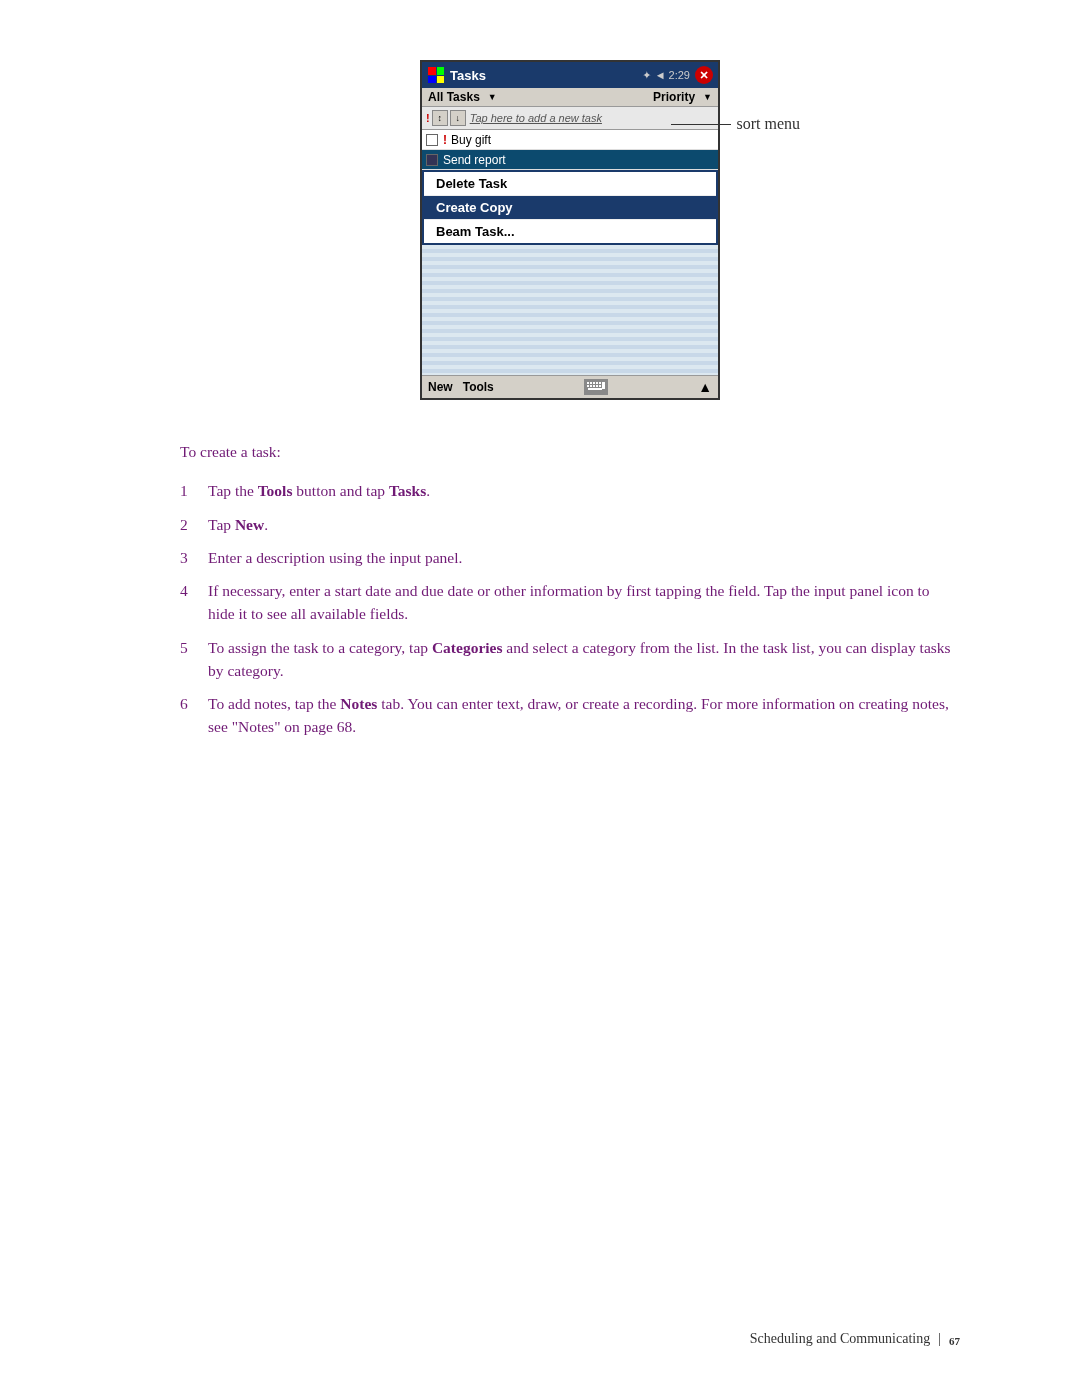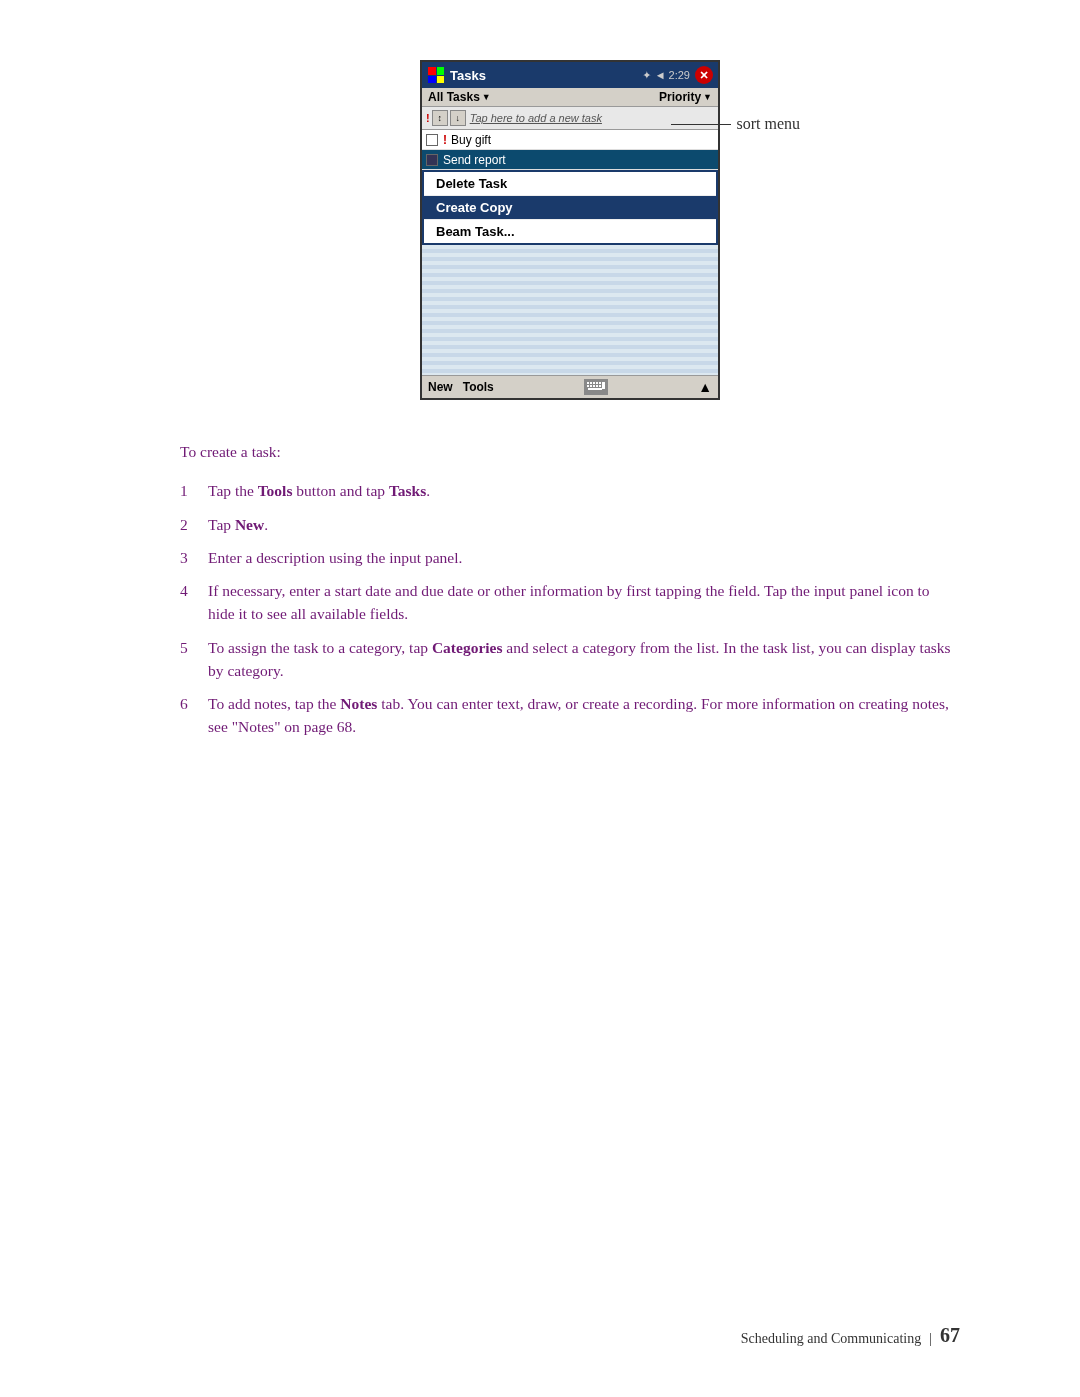--- a/index.html
+++ b/index.html
@@ -90,21 +90,21 @@
       align-items: center;
       padding: 2px 6px;
       border-bottom: 1px solid #999;
       font-size: 12px;
       font-weight: bold;
     }
 
     .filter-dropdown {
       display: flex;
       align-items: center;
-      gap: 2px;
+      gap: 8px;
     }
 
     .dropdown-arrow {
       font-size: 9px;
     }
 
     
     .pda-addtask {
       background: #e8e8e8;
       display: flex;
@@ -306,21 +306,21 @@
       align-items: flex-end;
       gap: 8px;
     }
 
     .footer-separator {
       color: #333;
     }
 
     .page-number {
       font-weight: bold;
-      font-size: 20px;
+      font-size: 11px;
     }
 
     
     .win-logo {
       display: grid;
       grid-template-columns: 1fr 1fr;
       grid-template-rows: 1fr 1fr;
       gap: 1px;
       width: 16px;
       height: 16px;

